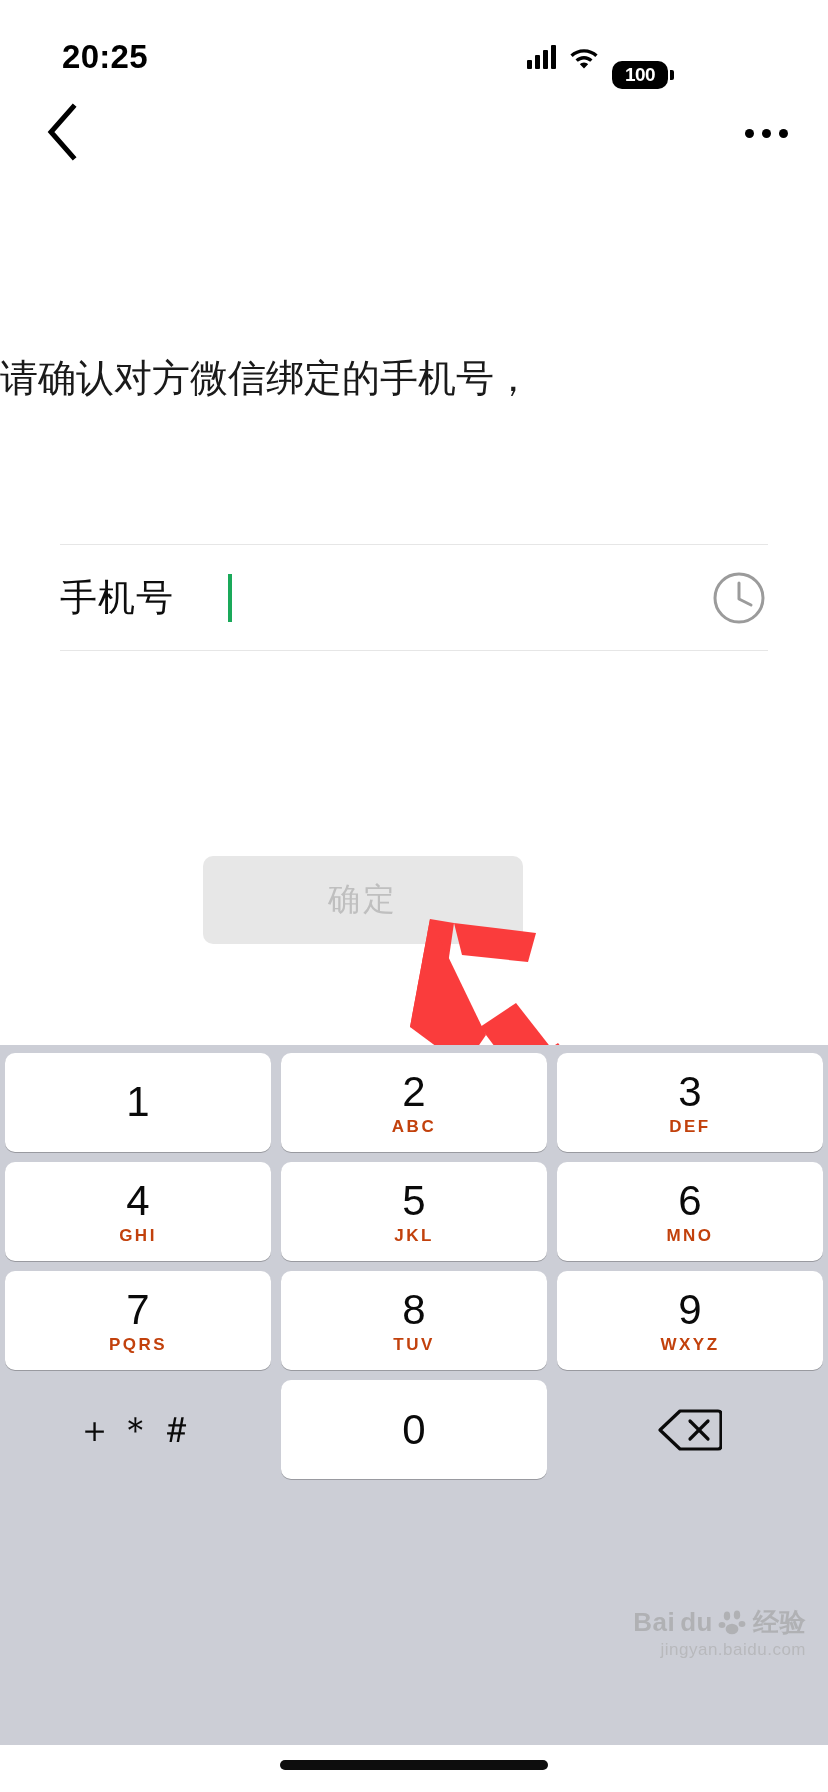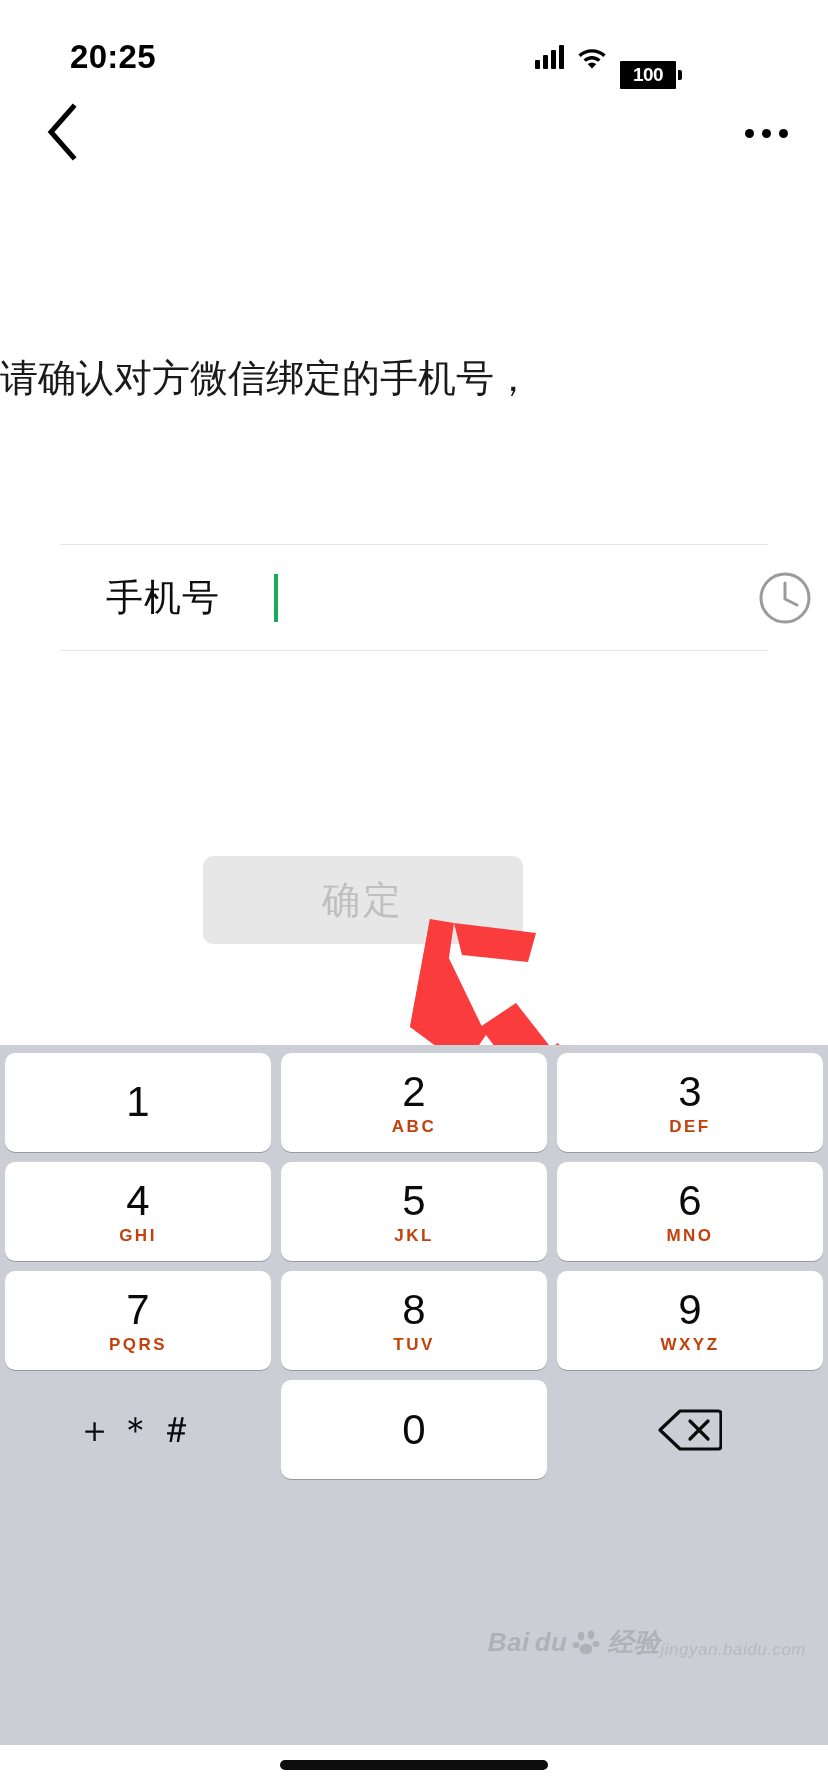--- a/index.html
+++ b/index.html
@@ -10,21 +10,21 @@
     overflow: hidden;
   }
   #screen {
     position: relative;
     width: 828px; height: 1792px;
     background: #ffffff;
   }
 
   
   #status-bar {
-    position: absolute; top: 0; left: 8px;
+    position: absolute; top: 0; left: 0;
     width: 692px; height: 92px;
     display: flex; align-items: center; justify-content: space-between;
     padding: 22px 24px 0 62px;
   }
   #status-time {
     font-size: 33px; font-weight: 700; color: #000;
     letter-spacing: 0.3px;
   }
   #status-right {
     display: flex; align-items: center; gap: 12px;
@@ -32,21 +32,21 @@
   .sig-bars { display: flex; align-items: flex-end; gap: 3px; height: 24px; }
   .sig-bars i { display: block; width: 5px; background: #000; border-radius: 1px; }
   .sig-bars i:nth-child(1){ height: 9px; }
   .sig-bars i:nth-child(2){ height: 14px; }
   .sig-bars i:nth-child(3){ height: 19px; }
   .sig-bars i:nth-child(4){ height: 24px; }
   .wifi-ico { width: 32px; height: 24px; }
   .batt {
     position: relative;
     width: 56px; height: 28px;
-    background: #000; border-radius: 1px;
+    background: #000; border-radius: 10px;
     display: flex; align-items: center; justify-content: center; margin-top: 36px;
   }
   .batt span {
     color: #fff; font-size: 19px; font-weight: 700; letter-spacing: -0.5px;
   }
   .batt::after {
     content:""; position: absolute; right: -6px; top: 9px;
     width: 4px; height: 10px; background: #000;
     border-radius: 0 2px 2px 0;
   }
@@ -85,21 +85,21 @@
   }
   #subtitle div { display: block; }
 
   #field-divider-top {
     position: absolute; top: 544px; left: 60px;
     width: 708px; height: 1px; background: #e6e6e6;
   }
   #field-row {
     position: absolute; top: 545px; left: 60px;
     width: 708px; height: 105px;
-    display: flex; align-items: center; margin-left: 46px;
+    display: flex; align-items: center;
   }
   #field-label {
     font-size: 37px; color: #0d0d0d; letter-spacing: 1px;
     width: 168px; flex: none;
   }
   #field-input-wrap {
     position: relative; flex: 1; height: 105px;
     display: flex; align-items: center;
   }
   #field-caret {
@@ -119,21 +119,21 @@
 
   
   #confirm-button {
     position: absolute; top: 856px; left: 203px;
     width: 320px; height: 88px;
     background: #e7e7e7; border-radius: 10px;
     display: flex; align-items: center; justify-content: center;
     border: none;
   }
   #confirm-button span {
-    font-size: 38px; color: #bfbfbf; letter-spacing: 3px;
+    font-size: 32px; color: #bfbfbf; letter-spacing: 3px;
   }
 
   
   #annotation-arrow {
     position: absolute; top: 915px; left: 400px;
     width: 260px; height: 200px;
     pointer-events: none;
   }
 
   
@@ -323,21 +323,21 @@
         <svg width="64" height="46" viewBox="0 0 64 46">
           <path d="M22 4 L60 4 Q63 4 63 7 L63 39 Q63 42 60 42 L22 42 L2 23 Z" fill="none" stroke="#0a0a0a" stroke-width="3.2" stroke-linejoin="round"></path>
           <line x1="32" y1="14" x2="50" y2="32" stroke="#0a0a0a" stroke-width="3.2" stroke-linecap="round"></line>
           <line x1="50" y1="14" x2="32" y2="32" stroke="#0a0a0a" stroke-width="3.2" stroke-linecap="round"></line>
         </svg>
       </div>
     </div>
   </div>
 
   <div id="watermark">
-    <div style="display:flex;flex-direction:row;align-items:flex-end;font-style:italic;">
+    <div style="display:flex;flex-direction:column;align-items:flex-end;">
       <div style="display:flex;align-items:center;gap:5px;">
         <span class="wm-text">Bai</span>
         <span class="wm-text">du</span>
         <svg id="watermark-paw" viewBox="0 0 30 30">
           <ellipse cx="9" cy="8" rx="3.2" ry="4.4" fill="#9a9a9a"></ellipse>
           <ellipse cx="19" cy="7" rx="3.2" ry="4.4" fill="#9a9a9a"></ellipse>
           <ellipse cx="4" cy="17" rx="3.4" ry="3.0" fill="#9a9a9a"></ellipse>
           <ellipse cx="24" cy="16" rx="3.4" ry="3.0" fill="#9a9a9a"></ellipse>
           <ellipse cx="14" cy="21" rx="6.4" ry="5.2" fill="#9a9a9a"></ellipse>
         </svg>

